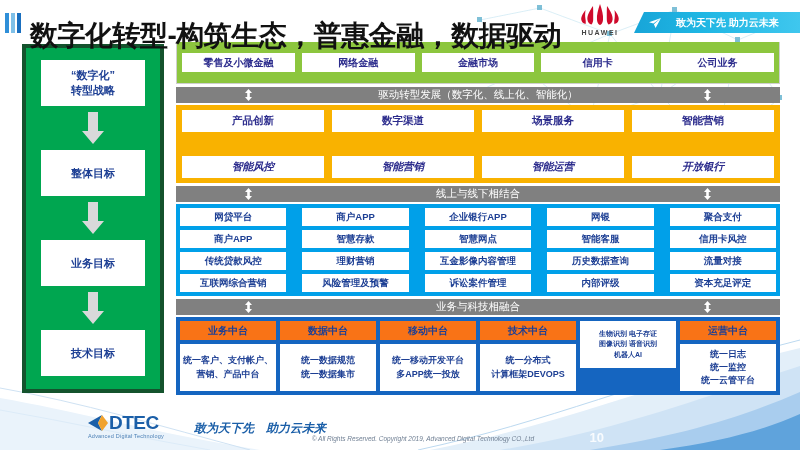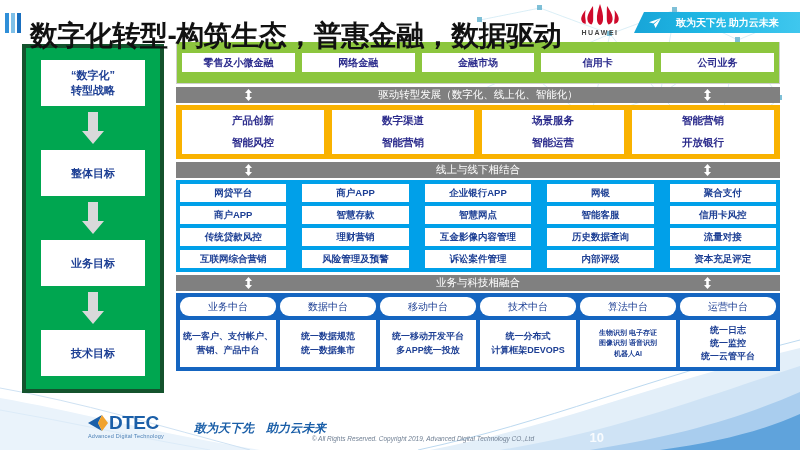--- a/index.html
+++ b/index.html
@@ -77,43 +77,43 @@
     position:relative; background:#808080; height:16px; margin-top:3px;
     display:flex; align-items:center; justify-content:center;
   }
   .gray-bar .gb-label { color:#ffffff; font-size:10.5px; font-weight:normal; white-space:nowrap; }
   .gb-arrow { position:absolute; top:2px; width:9px; height:12px; }
   .gb-arrow.left { left:68px; }
   .gb-arrow.right { right:68px; }
 
   .orange-band { background:#f9b200; padding:5px 6px; margin-top:2px; }
   .orange-row { display:flex; gap:8px; }
-  .orange-row + .orange-row { margin-top:0; }
+  .orange-row + .orange-row { margin-top:24px;font-style:italic; }
   .orange-cell {
     flex:1; background:#ffffff; height:22px;
     display:flex; align-items:center; justify-content:center;
     font-size:10.5px; color:#2b2b8c; font-weight:bold; white-space:nowrap;
   }
 
   .blue-band { background:#00a0e9; padding:4px 4px; margin-top:2px; }
   .blue-row { display:flex; gap:16px; }
   .blue-row + .blue-row { margin-top:4px; }
   .blue-cell {
     flex:1; background:#ffffff; height:18px;
     display:flex; align-items:center; justify-content:center;
     font-size:9.5px; color:#1d3f94; font-weight:bold; white-space:nowrap;
   }
 
   .navy-band { background:#1565c0; padding:4px 4px; margin-top:2px; }
   .navy-grid { display:flex; gap:4px; }
   .navy-col { flex:1; display:flex; flex-direction:column; gap:4px; }
   .navy-head {
-    background:#ffffff; height:19px;
-    display:flex; align-items:center; justify-content:center;
-    font-size:10px; color:#1d3f94; font-weight:normal; white-space:nowrap;border-radius:9px;
+    background:#f97316; height:19px;
+    display:flex; align-items:center; justify-content:center;
+    font-size:10px; color:#1d3f94; font-weight:bold; white-space:nowrap;
   }
   .navy-body {
     background:#ffffff; height:47px;
     display:flex; align-items:center; justify-content:center;
     text-align:center; font-size:9px; color:#1d3f94; font-weight:bold;
     line-height:1.45; padding:0 3px;
   }
   .navy-body.tiny { font-size:7px; line-height:1.5; }
 
   
@@ -330,21 +330,20 @@
         </div>
         <div class="navy-col">
           <div class="navy-head">移动中台</div>
           <div class="navy-body">统一移动开发平台<br>多APP统一投放</div>
         </div>
         <div class="navy-col">
           <div class="navy-head">技术中台</div>
           <div class="navy-body">统一分布式<br>计算框架DEVOPS</div>
         </div>
         <div class="navy-col">
-          <div class="navy-head">算法中台</div>
           <div class="navy-body tiny">生物识别 电子存证<br>图像识别 语音识别<br>机器人AI</div>
         </div>
         <div class="navy-col">
           <div class="navy-head">运营中台</div>
           <div class="navy-body">统一日志<br>统一监控<br>统一云管平台</div>
         </div>
       </div>
     </div>
 
   </div>

